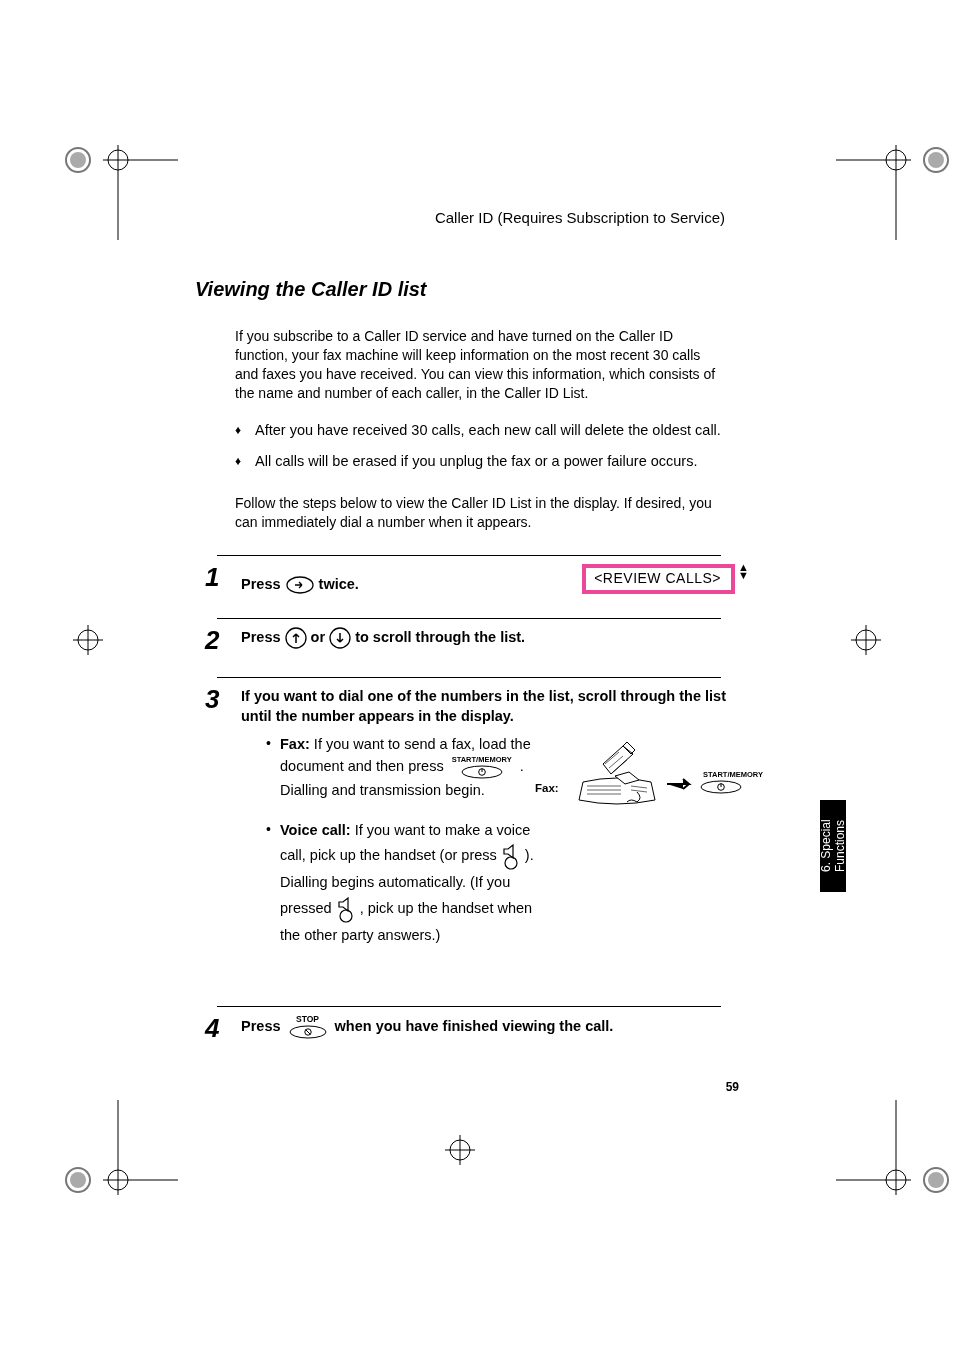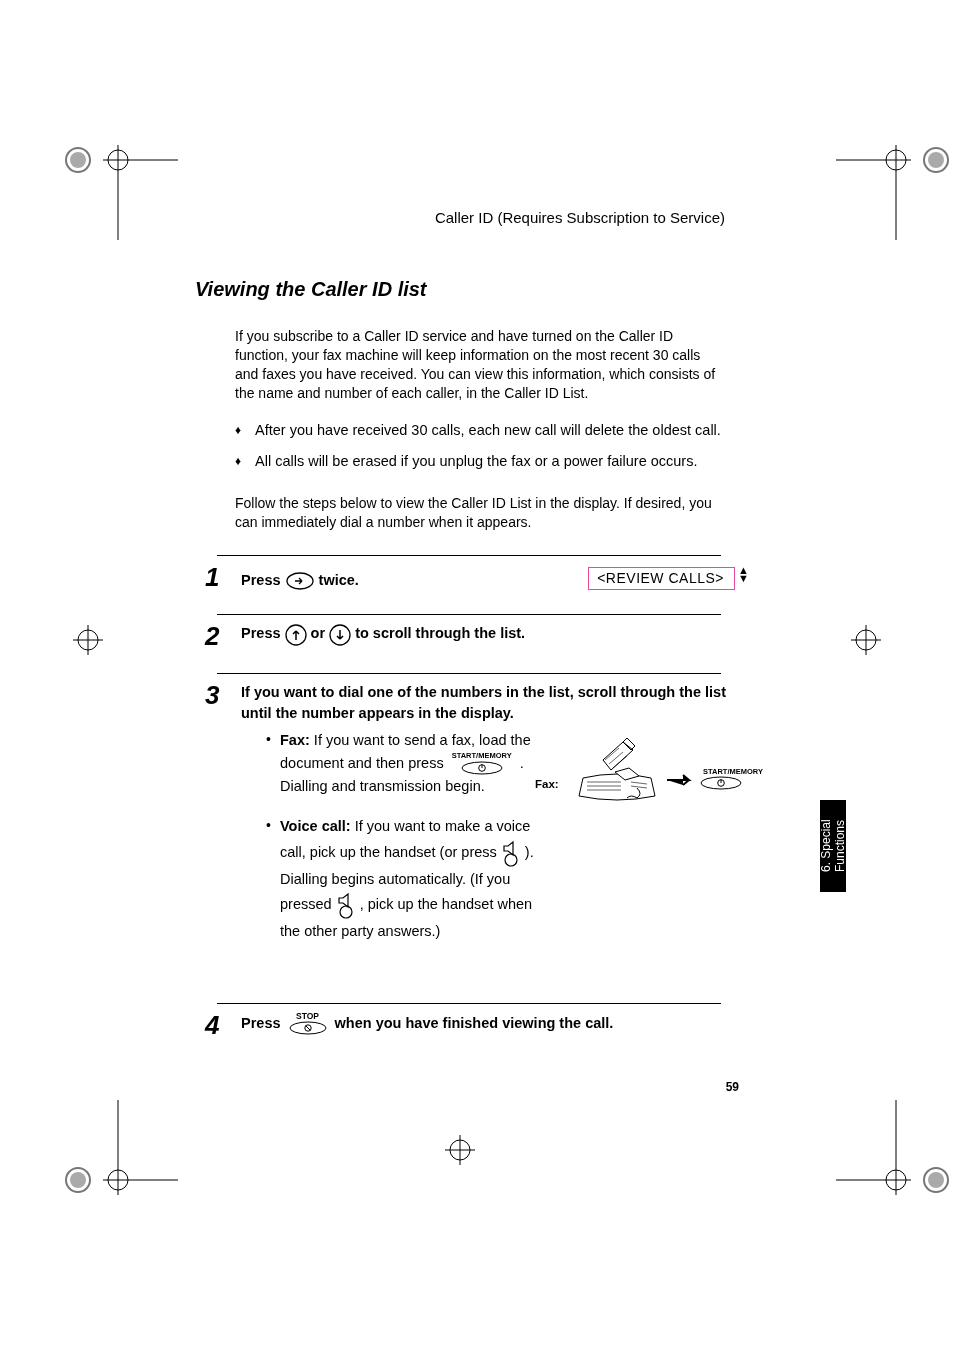--- a/index.html
+++ b/index.html
@@ -76,21 +76,21 @@
     flex: 1 1 auto;
     font-size: 14.5px;
     line-height: 1.4;
   }
   .step-body strong { font-weight: bold; }
   .inline-bold { font-weight: bold; }
 
   
   .lcd-box {
     display: inline-block;
-    border: 1px solid #ec4899;
+    border: 4px solid #ec4899;
     padding: 1px 10px 1px 8px;
     font-size: 14px;
     letter-spacing: 0.5px;
     white-space: nowrap;
     position: relative;
   }
   .lcd-arrows {
     position: absolute;
     right: -14px;
     top: -1px;

